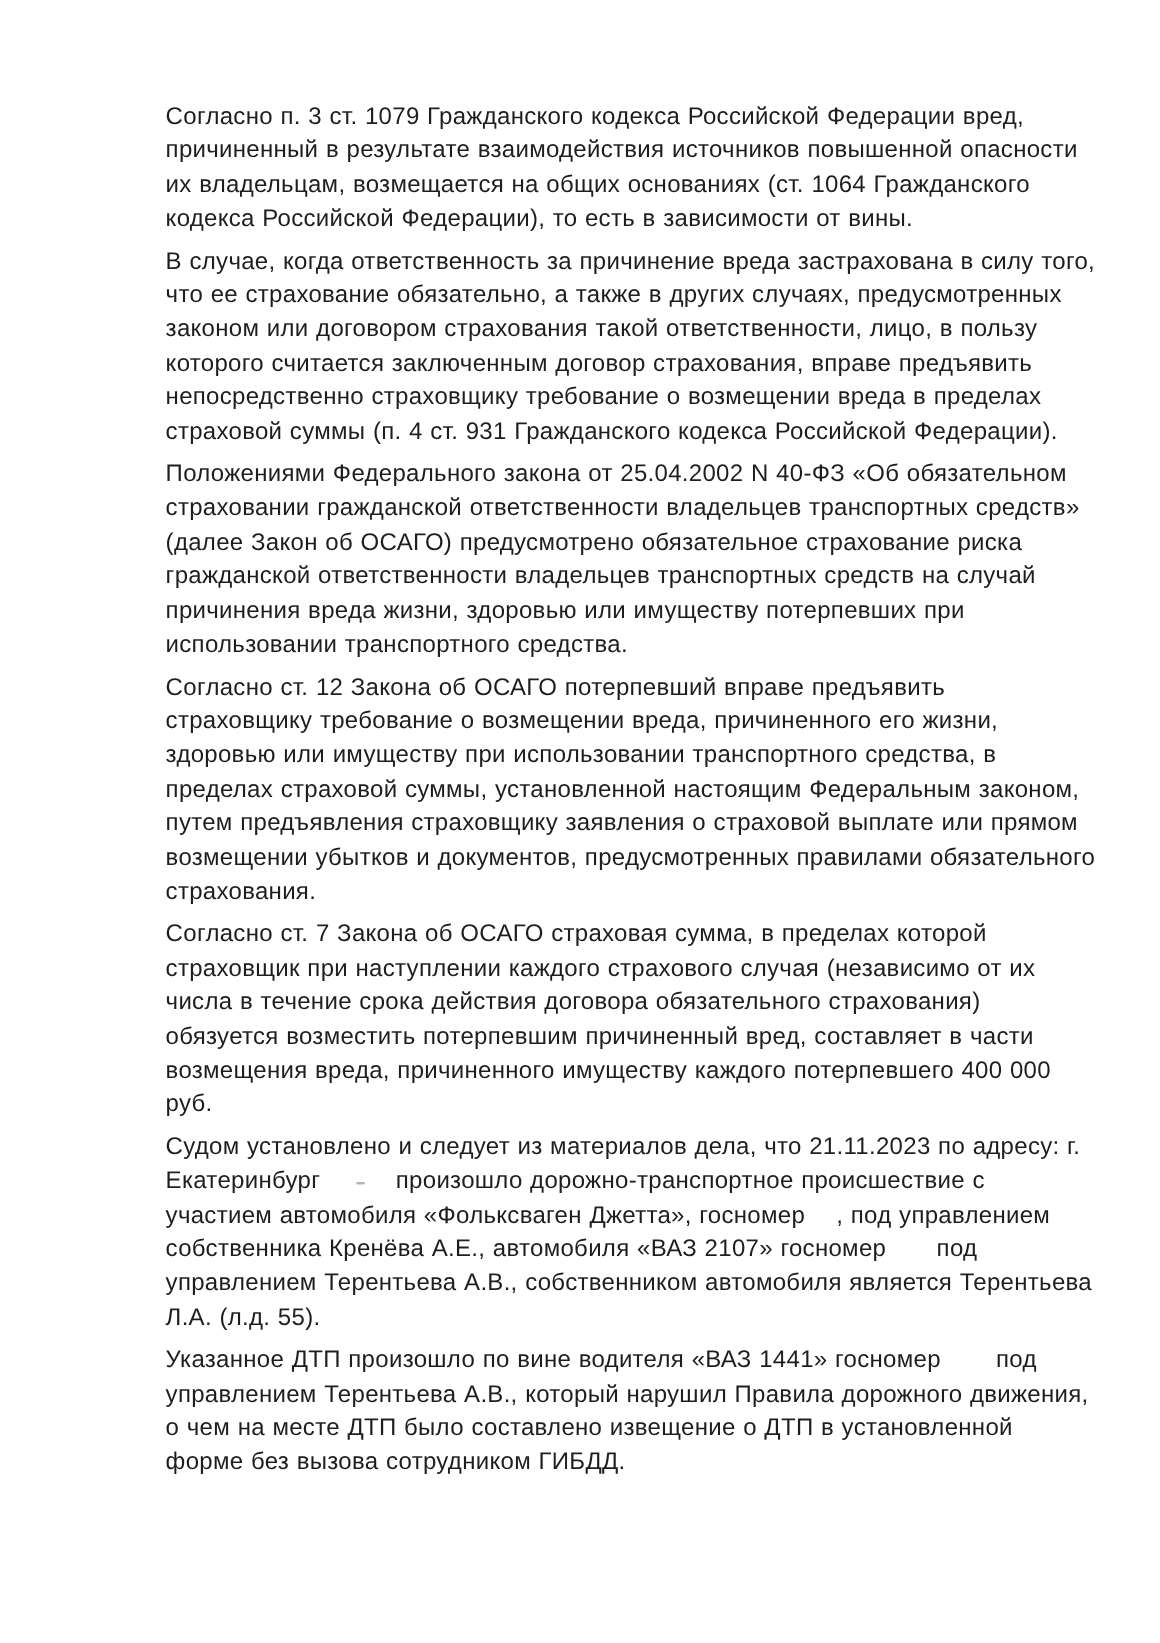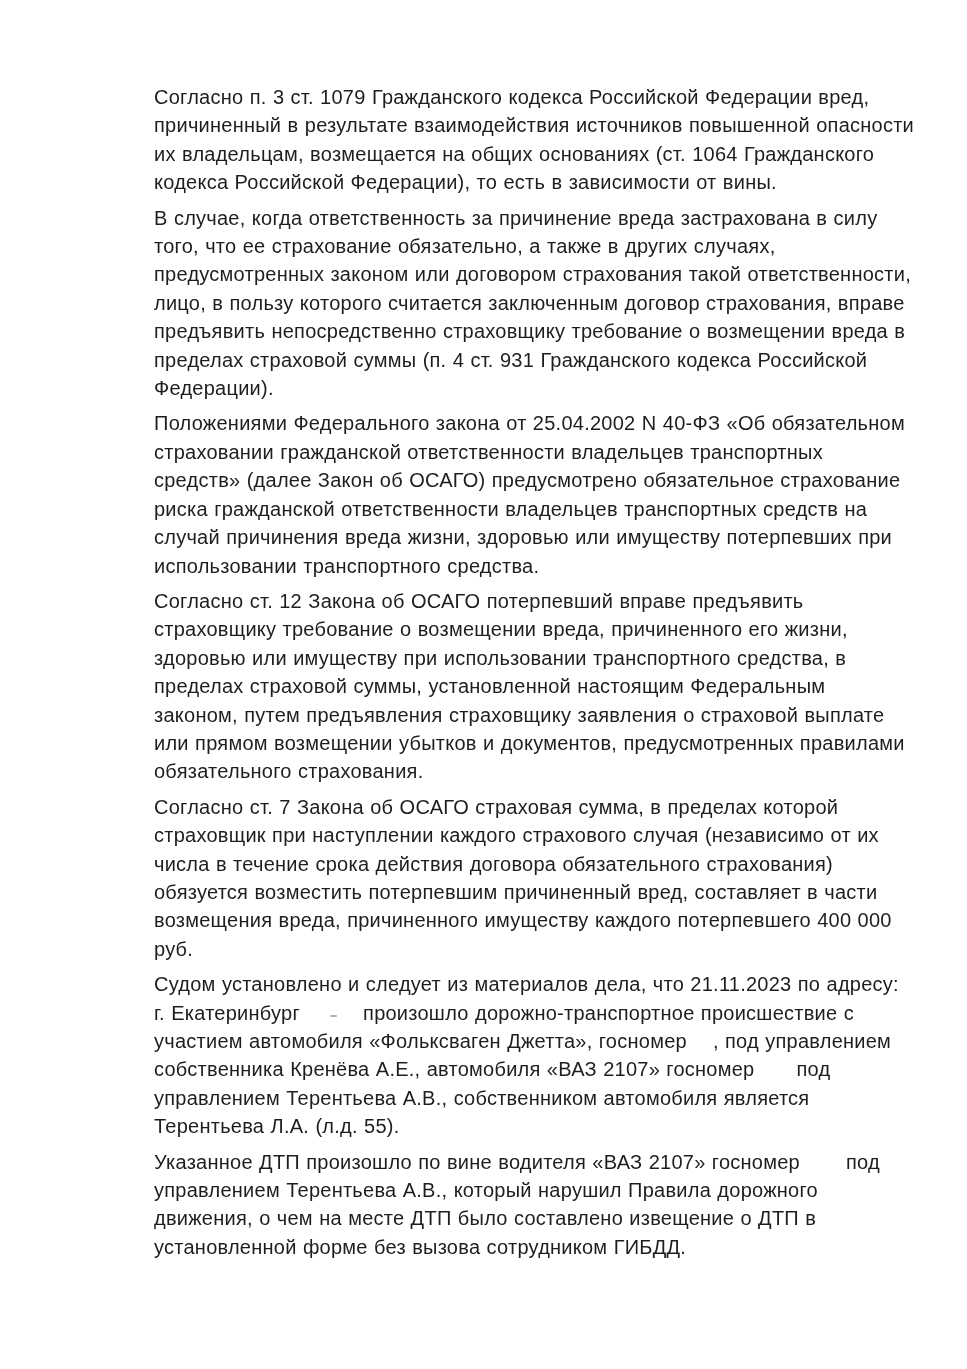--- a/index.html
+++ b/index.html
@@ -22,21 +22,21 @@
   }
   .doc {
     width: 777px;
     color: #1e1e1e;
     font-size: 20px;
     line-height: 28.4px;
     letter-spacing: 0.25px;
     word-spacing: 0.5px;
   }
   .doc p {
-    margin: 0 0 7px 16px;
+    margin: 0 0 7px 0;
     padding: 0;
   }
   .gap {
     display: inline-block;
     height: 1px;
   }
   .redaction-mark {
     display: inline-block;
     width: 7px;
     height: 2px;
@@ -49,15 +49,15 @@
 <body>
 
 <main class="page">
   <article class="doc" id="doc">
       <p><span>Согласно п. 3 ст. 1079 Гражданского кодекса Российской Федерации вред, причиненный в результате взаимодействия источников повышенной опасности их владельцам, возмещается на общих основаниях (ст. 1064 Гражданского кодекса Российской Федерации), то есть в зависимости от вины.</span></p>
       <p><span>В случае, когда ответственность за причинение вреда застрахована в силу того, что ее страхование обязательно, а также в других случаях, предусмотренных законом или договором страхования такой ответственности, лицо, в пользу которого считается заключенным договор страхования, вправе предъявить непосредственно страховщику требование о возмещении вреда в пределах страховой суммы (п. 4 ст. 931 Гражданского кодекса Российской Федерации).</span></p>
       <p><span>Положениями Федерального закона от 25.04.2002 N 40-ФЗ «Об обязательном страховании гражданской ответственности владельцев транспортных средств» (далее Закон об ОСАГО) предусмотрено обязательное страхование риска гражданской ответственности владельцев транспортных средств на случай причинения вреда жизни, здоровью или имуществу потерпевших при использовании транспортного средства.</span></p>
       <p><span>Согласно ст. 12 Закона об ОСАГО потерпевший вправе предъявить страховщику требование о возмещении вреда, причиненного его жизни, здоровью или имуществу при использовании транспортного средства, в пределах страховой суммы, установленной настоящим Федеральным законом, путем предъявления страховщику заявления о страховой выплате или прямом возмещении убытков и документов, предусмотренных правилами обязательного страхования.</span></p>
       <p><span>Согласно ст. 7 Закона об ОСАГО страховая сумма, в пределах которой страховщик при наступлении каждого страхового случая (независимо от их числа в течение срока действия договора обязательного страхования) обязуется возместить потерпевшим причиненный вред, составляет в части возмещения вреда, причиненного имуществу каждого потерпевшего 400 000 руб.</span></p>
       <p><span>Судом установлено и следует из материалов дела, что 21.11.2023 по адресу: г. Екатеринбург</span><span class="gap" style="width: 30px;"></span><span class="redaction-mark"></span><span class="gap" style="width: 26px;"></span><span>произошло дорожно-транспортное происшествие с участием автомобиля «Фольксваген Джетта», госномер</span><span class="gap" style="width: 26px;"></span><span>, под управлением собственника Кренёва А.Е., автомобиля «ВАЗ 2107» госномер</span><span class="gap" style="width: 42px;"></span><span>под управлением Терентьева А.В., собственником автомобиля является Терентьева Л.А. (л.д. 55).</span></p>
-      <p><span>Указанное ДТП произошло по вине водителя «ВАЗ 2107» госномер</span><span class="gap" style="width: 46px;"></span><span>под управлением Терентьева А.В., который нарушил Правила дорожного движения, о чем на месте ДТП было составлено извещение о ДТП в установленной форме без вызова сотрудником ГИБДД.</span></p>
+      <p><span>Указанное ДТП произошло по вине водителя «ВАЗ 1441» госномер</span><span class="gap" style="width: 46px;"></span><span>под управлением Терентьева А.В., который нарушил Правила дорожного движения, о чем на месте ДТП было составлено извещение о ДТП в установленной форме без вызова сотрудником ГИБДД.</span></p>
     </article>
 </main>
 
 </body></html>

